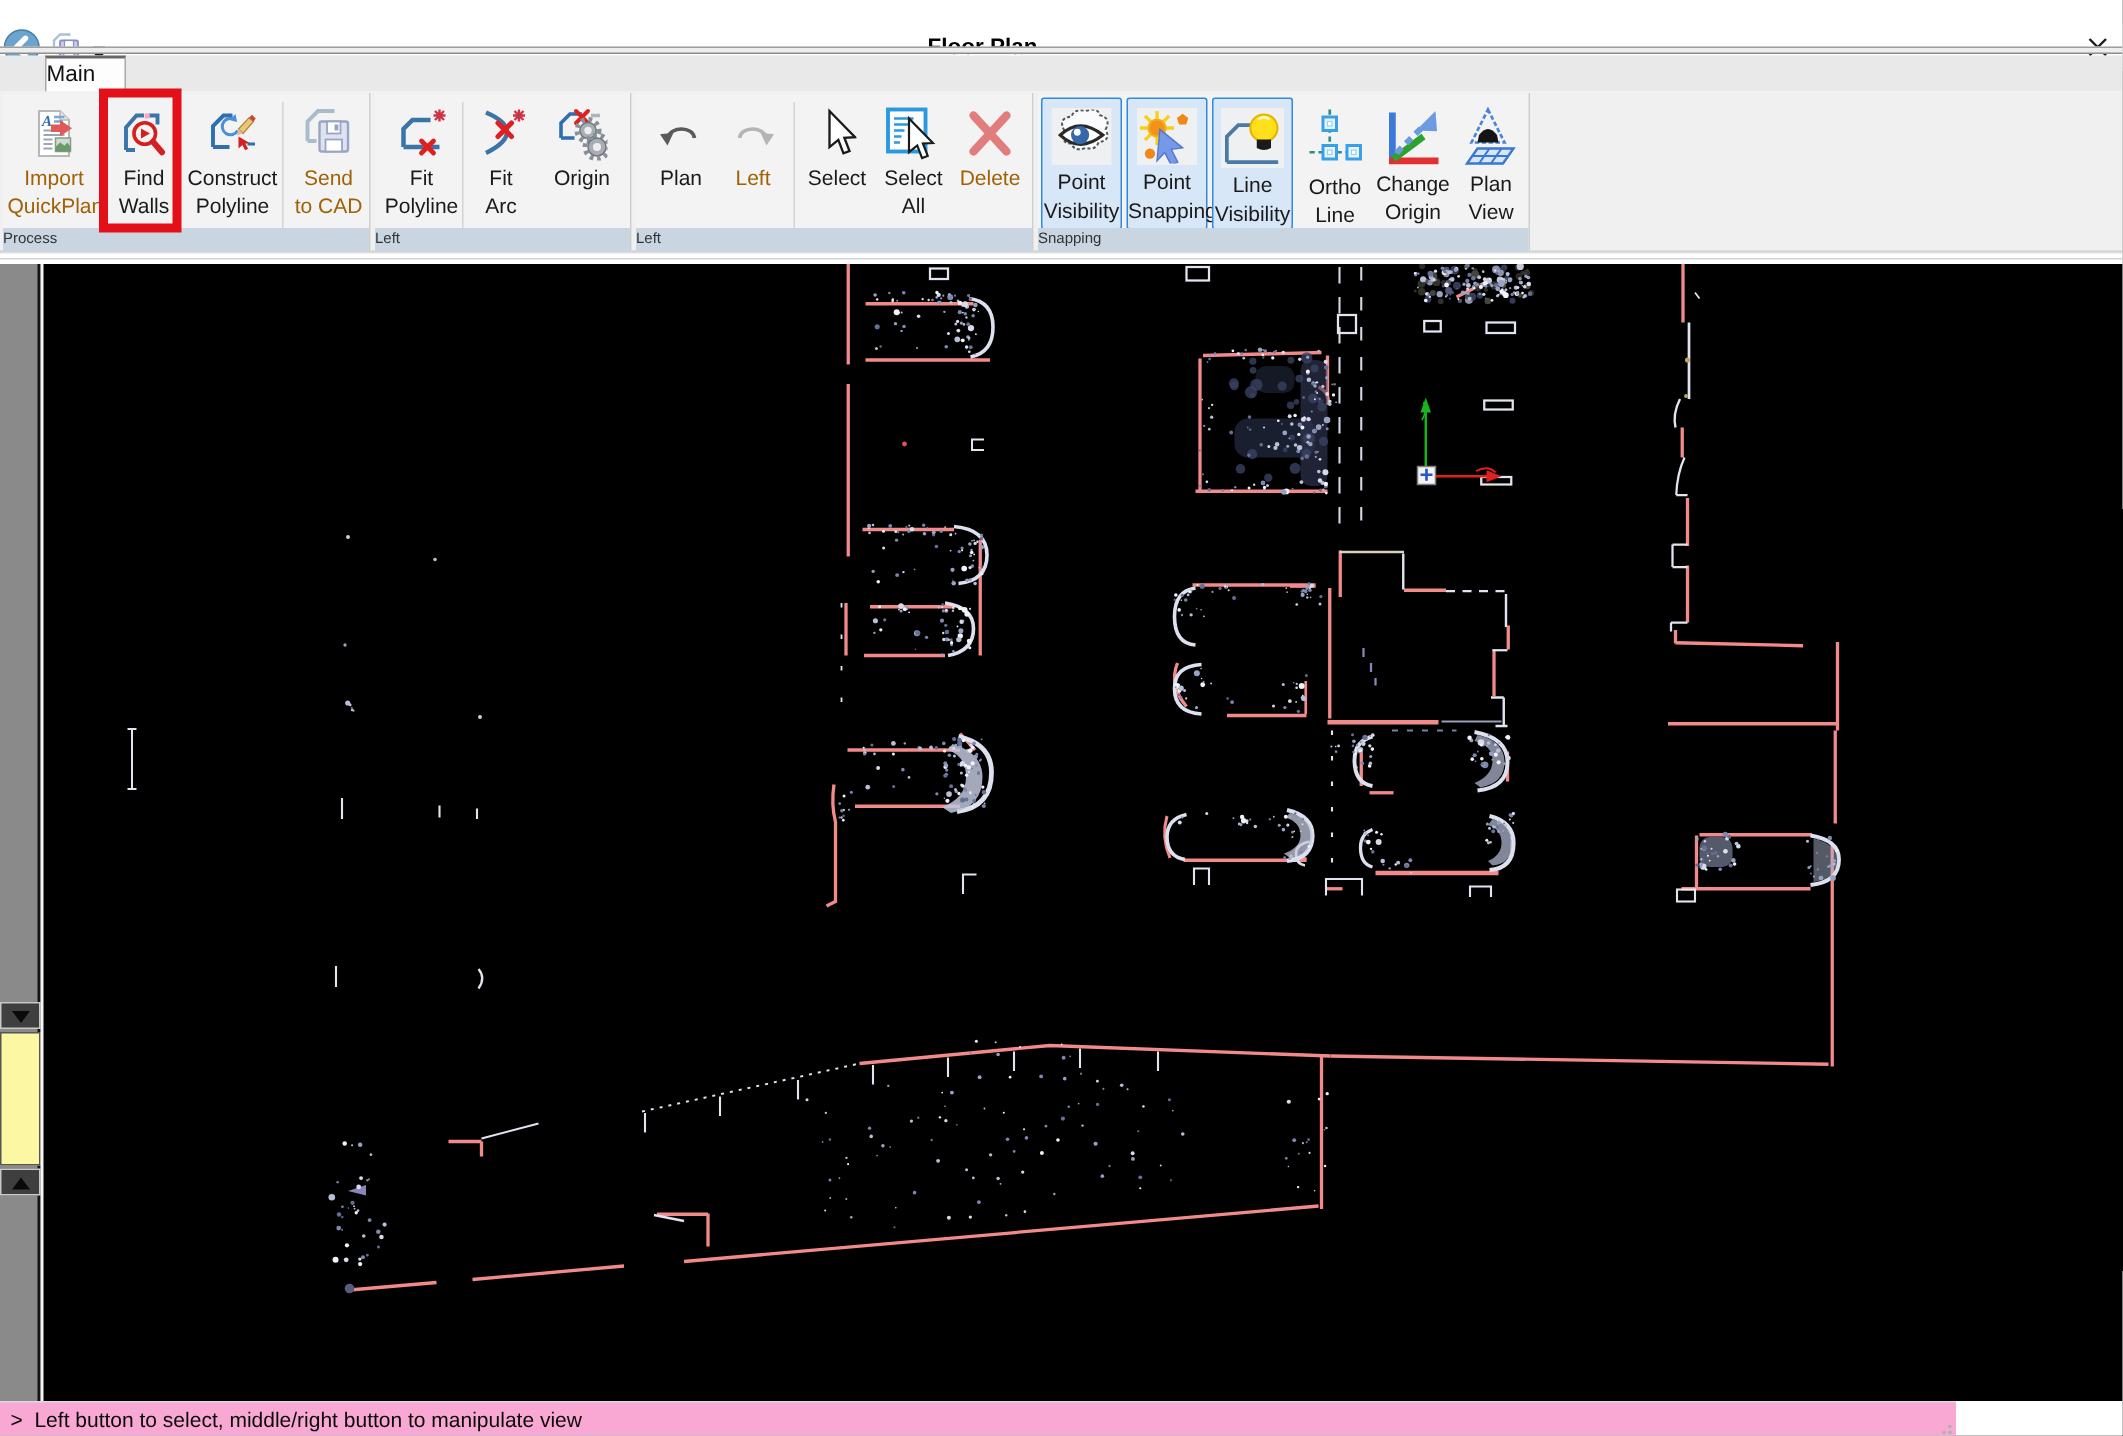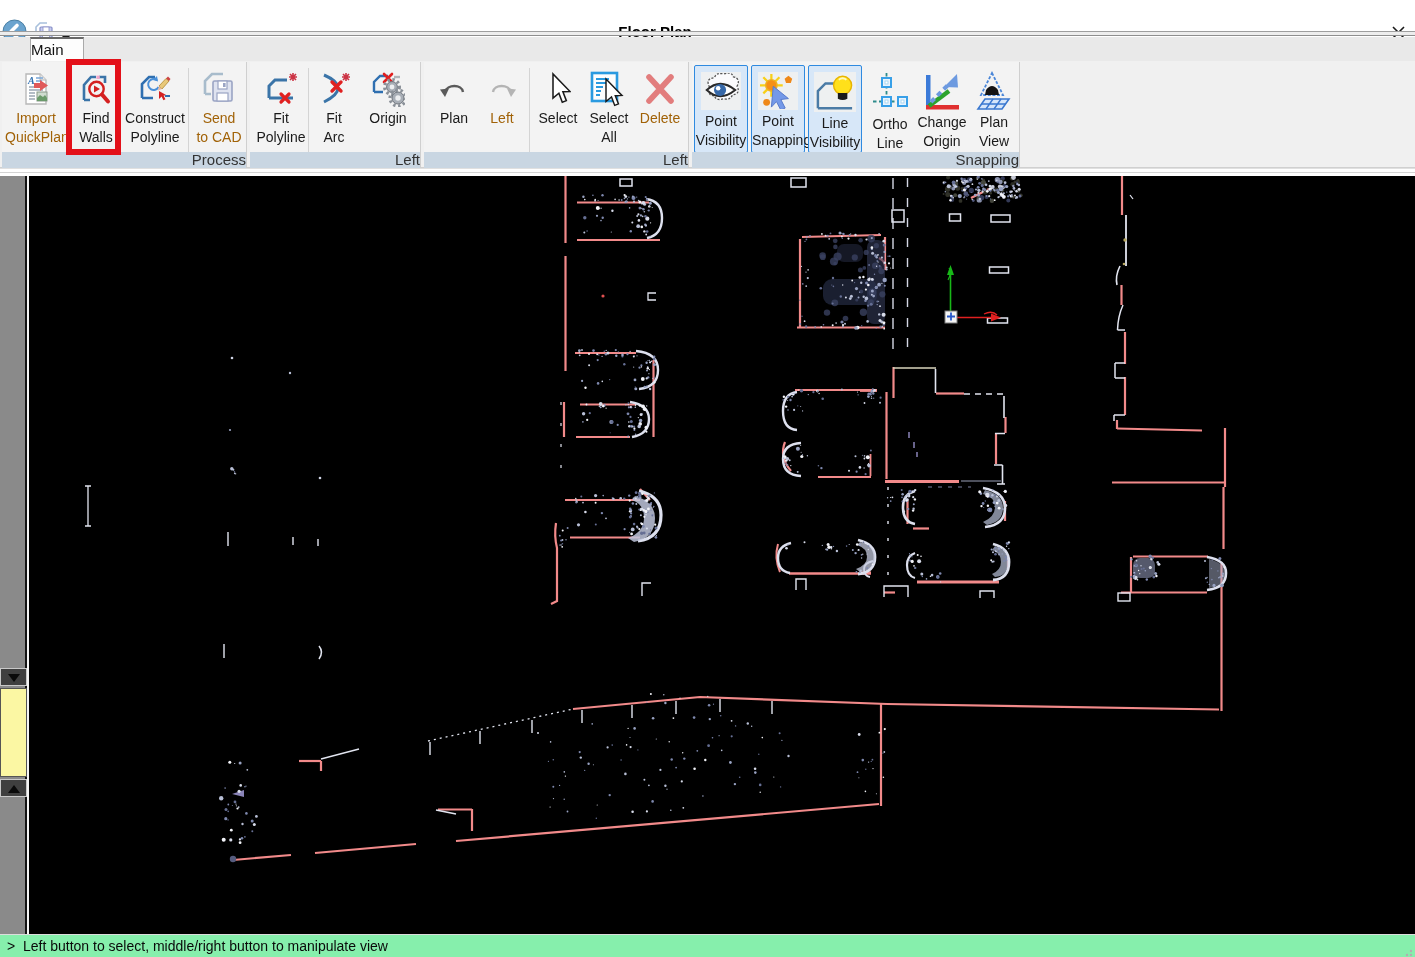--- a/index.html
+++ b/index.html
@@ -12,40 +12,40 @@
 #band1{position:absolute;left:0;top:31px;width:1415px;height:5px;background:#ededed;
  border-top:1px solid #9e9e9e;border-bottom:1px solid #8e8e8e}
 #tabrow{position:absolute;left:0;top:37px;width:1415px;height:24px;background:#e9e9e9}
 #tab{position:absolute;left:30px;top:0px;width:54px;height:24px;background:#fdfdfd;
  border:1px solid #aaa;border-top:2px solid #686868;border-bottom:none;
  font-size:15px;color:#111;line-height:22px}
 #ribbon{position:absolute;left:0;top:61px;width:1415px;height:107px;background:#f0f0f0;
  border-bottom:1px solid #d0d0d0}
 .g{position:absolute;top:1px;height:106px;background:#f3f3f3;border-right:1px solid #cfcfcf}
 .gl{position:absolute;left:0;right:0;bottom:0;height:16px;background:#c9d6e2;
- font-size:15px;color:#333;text-align:right;line-height:16px}
+ font-size:10px;color:#333;text-align:left;line-height:16px}
 .b{position:absolute;top:3px;height:88px;text-align:center}
 .b svg{display:block;margin:6px auto 0}
 .b .t{font-size:14px;line-height:19px;color:#1a1a1a;margin-top:2px}
 .b.dis .t{color:#a16207}
 .b.tog{border:1px solid #2f8ae0;background:#d7e7f8;border-radius:2px}
 .b.tog svg{background:#eef0f1;padding:1px}
 .sep{position:absolute;top:6px;height:92px;width:1px;background:#d4d4d4}
 #band2{position:absolute;left:0;top:168px;width:1415px;height:8px;background:#fff;
  border-top:1px solid #e0e0e0}
 #band2:after{content:"";position:absolute;left:0;top:3px;width:100%;height:1px;background:#d4d4d4}
 #mainrow{position:absolute;left:0;top:176px;width:1415px;height:758px;background:#000}
 #strip{position:absolute;left:0;top:0;width:27px;height:758px;background:#8a8a8a;
  border-right:2px solid #141414}
 #strip:after{content:"";position:absolute;right:-4px;top:0;width:2px;height:758px;background:#f5f5f5}
 .sbtn{position:absolute;left:0;width:27px;height:18px;background:#3f3f3f;border:1px solid #c8c8c8}
 .sbtn .tri{position:absolute;left:7px;top:5px;width:0;height:0}
 #ybox{position:absolute;left:0;top:512px;width:27px;height:89px;background:#fbf7a3;border:1px solid #555}
 #cv{position:absolute;left:31px;top:0}
-#status{position:absolute;left:0;top:934px;width:1415px;height:23px;background:#86efac;
+#status{position:absolute;left:0;top:934px;width:1304px;height:23px;background:#f9a8d4;
  border-top:1px solid #dcdcdc;font-size:14px;color:#0a0a0a;line-height:22px;padding-left:7px}
 #grip{position:absolute;right:2px;bottom:2px;width:11px;height:11px}
 </style></head>
 <body>
 <div id="title">
  <div id="backbtn"><svg width="25" height="25" viewBox="0 0 25 25" style="">
         <circle cx="12.5" cy="12.5" r="11.5" fill="#6ba4cf" stroke="#4a7fa3" stroke-width="1"></circle>
         <path d="M15,6.5 L9,12.5 L15,18.5" fill="none" stroke="#ffffff" stroke-width="3.6" stroke-linecap="round" stroke-linejoin="round"></path>
       </svg></div>
  <div id="saveic"><svg width="20" height="20" viewBox="0 0 20 20" style="">

